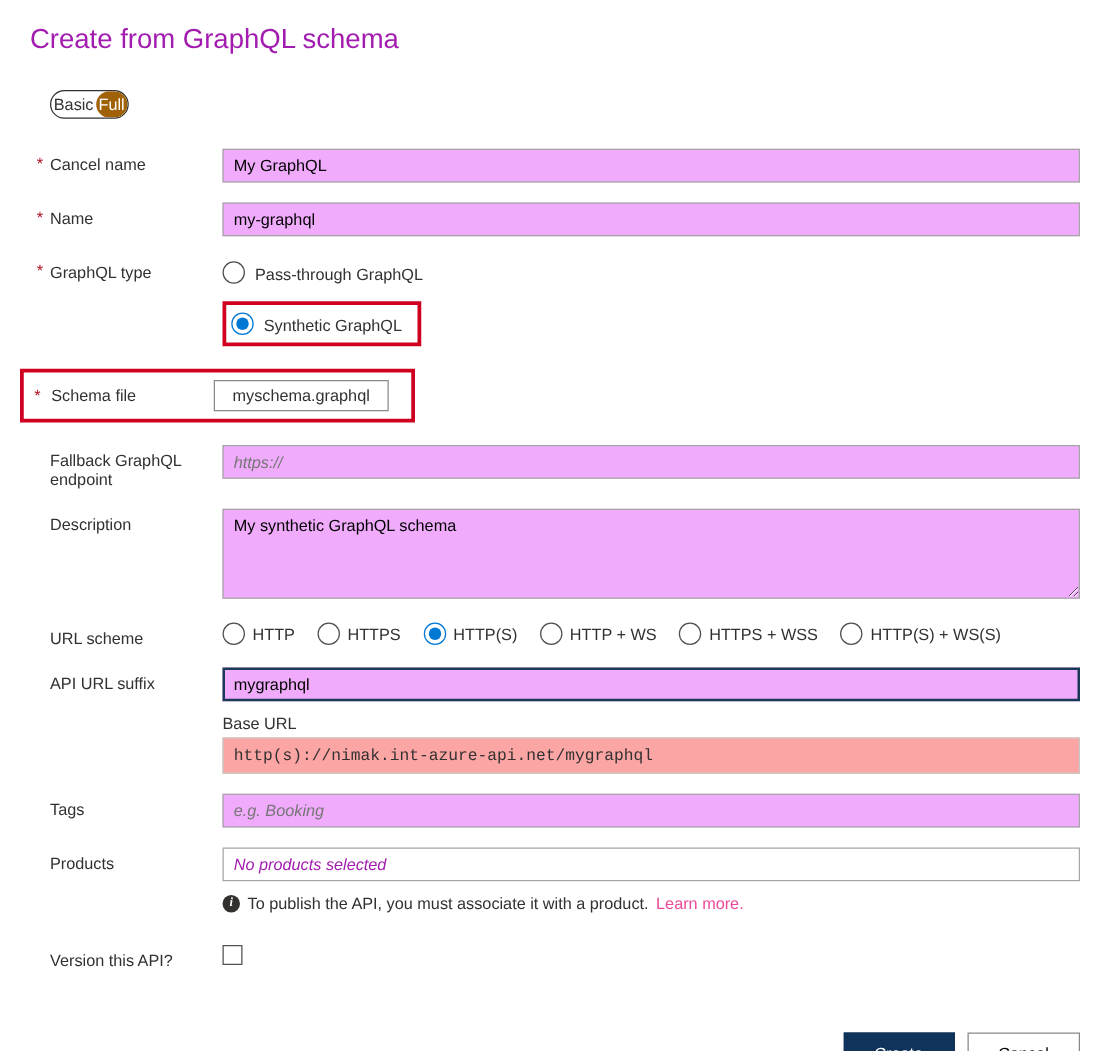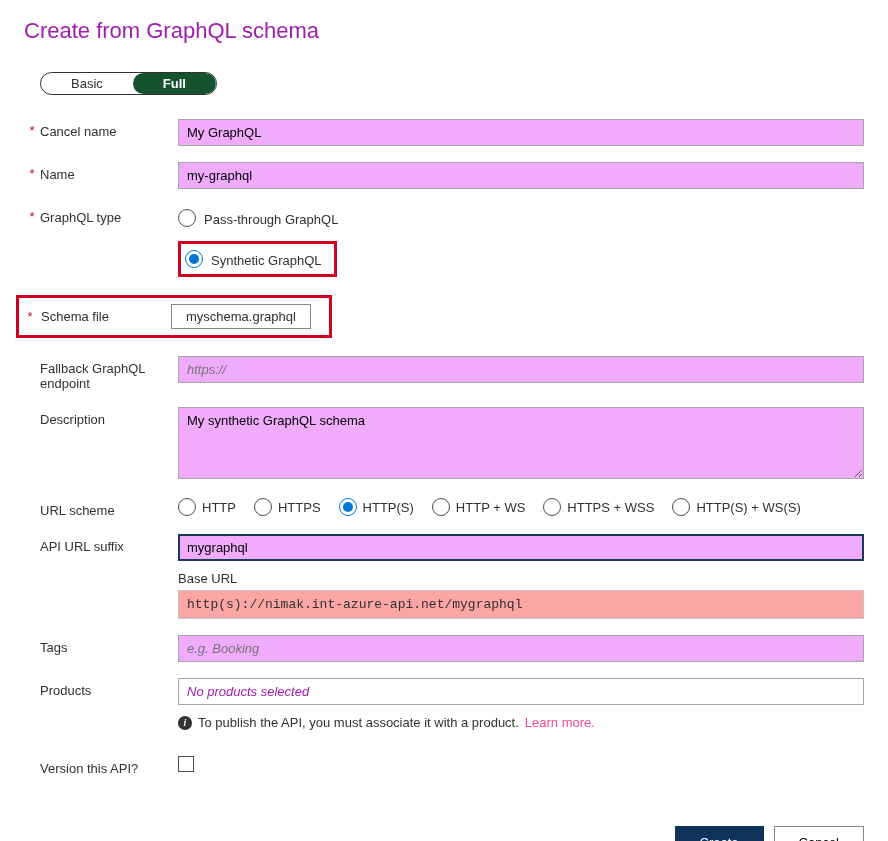--- a/index.html
+++ b/index.html
@@ -20,29 +20,28 @@
   }
   .pill-toggle {
     display: inline-flex;
     border: 1px solid #323130;
     border-radius: 50px;
     overflow: hidden;
     font-size: 13px;
     margin: 0 0 24px 16px;
   }
   .pill-toggle span {
-    padding: 3px 30px;
+    padding: 3px 2px;
     cursor: pointer;
     text-align: center;
   }
   .pill-toggle .active {
-    background: #14532d;
+    background: #a16207;
     color: #fff;
     border-radius: 50px;
-    font-weight: bold;
   }
   .form-row {
     display: flex;
     align-items: flex-start;
     margin-bottom: 16px;
   }
   .req-col {
     width: 16px;
     flex: 0 0 16px;
     color: #b01020;

